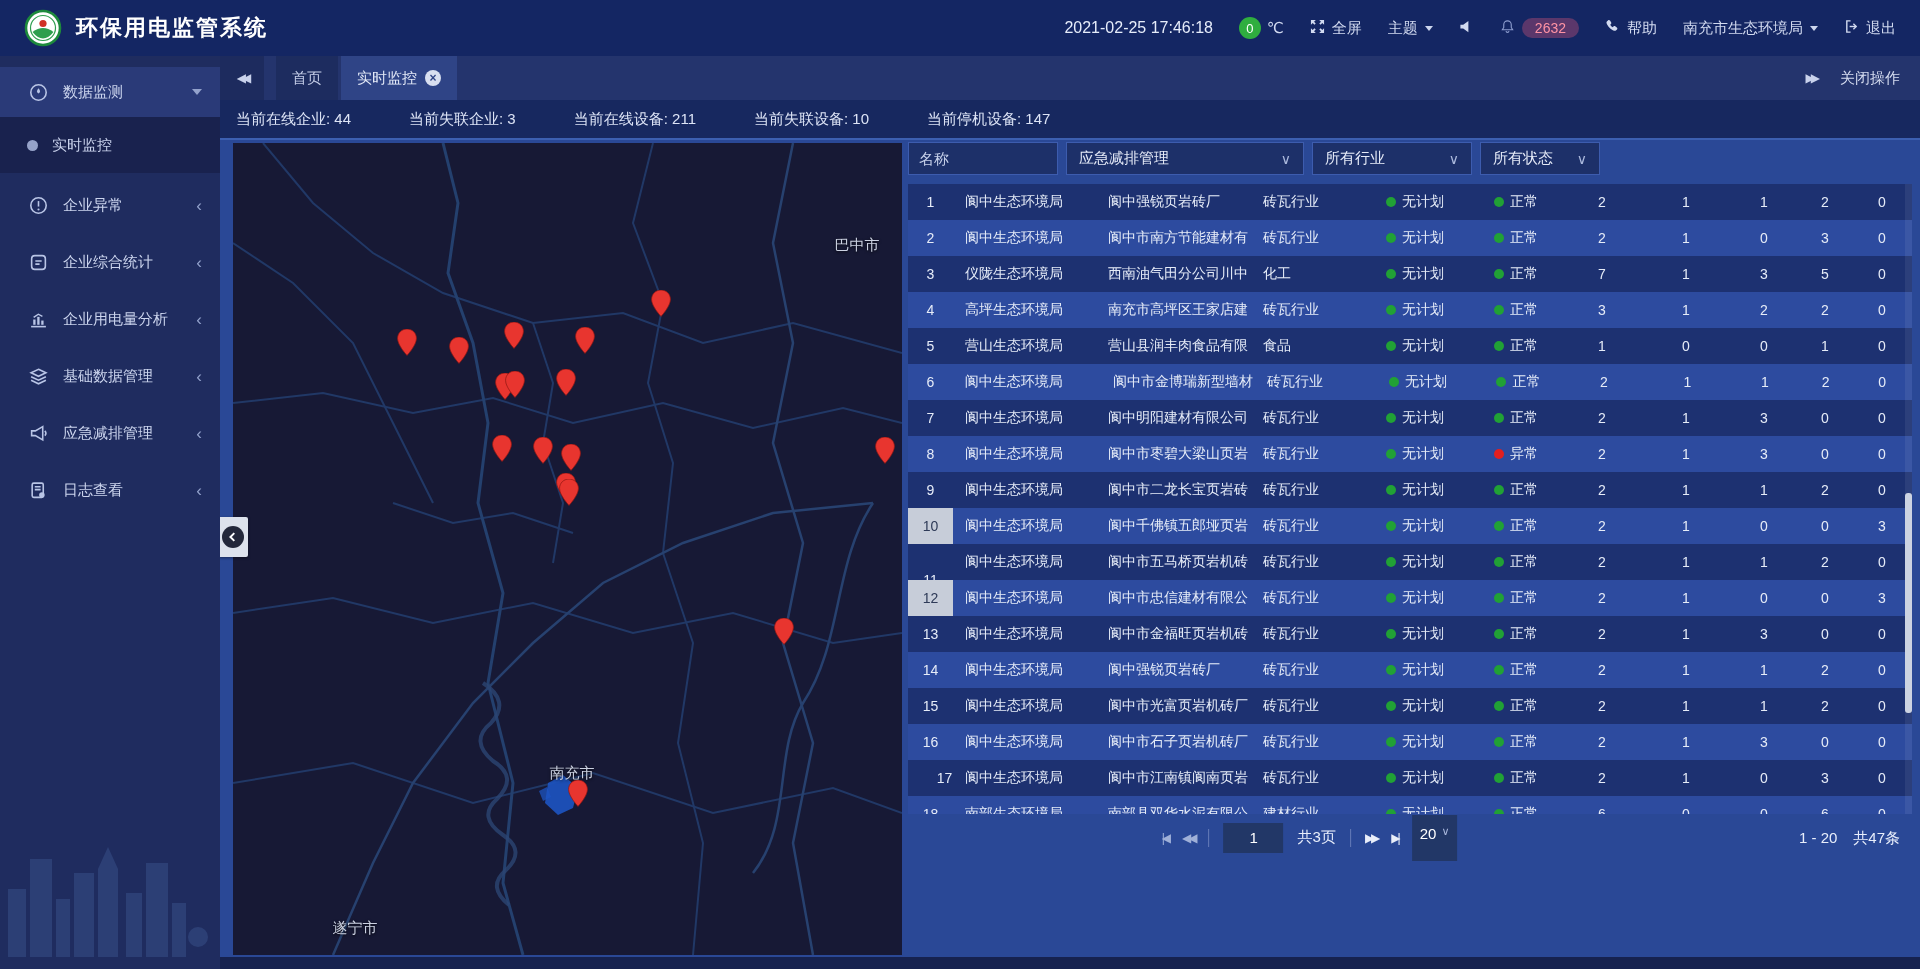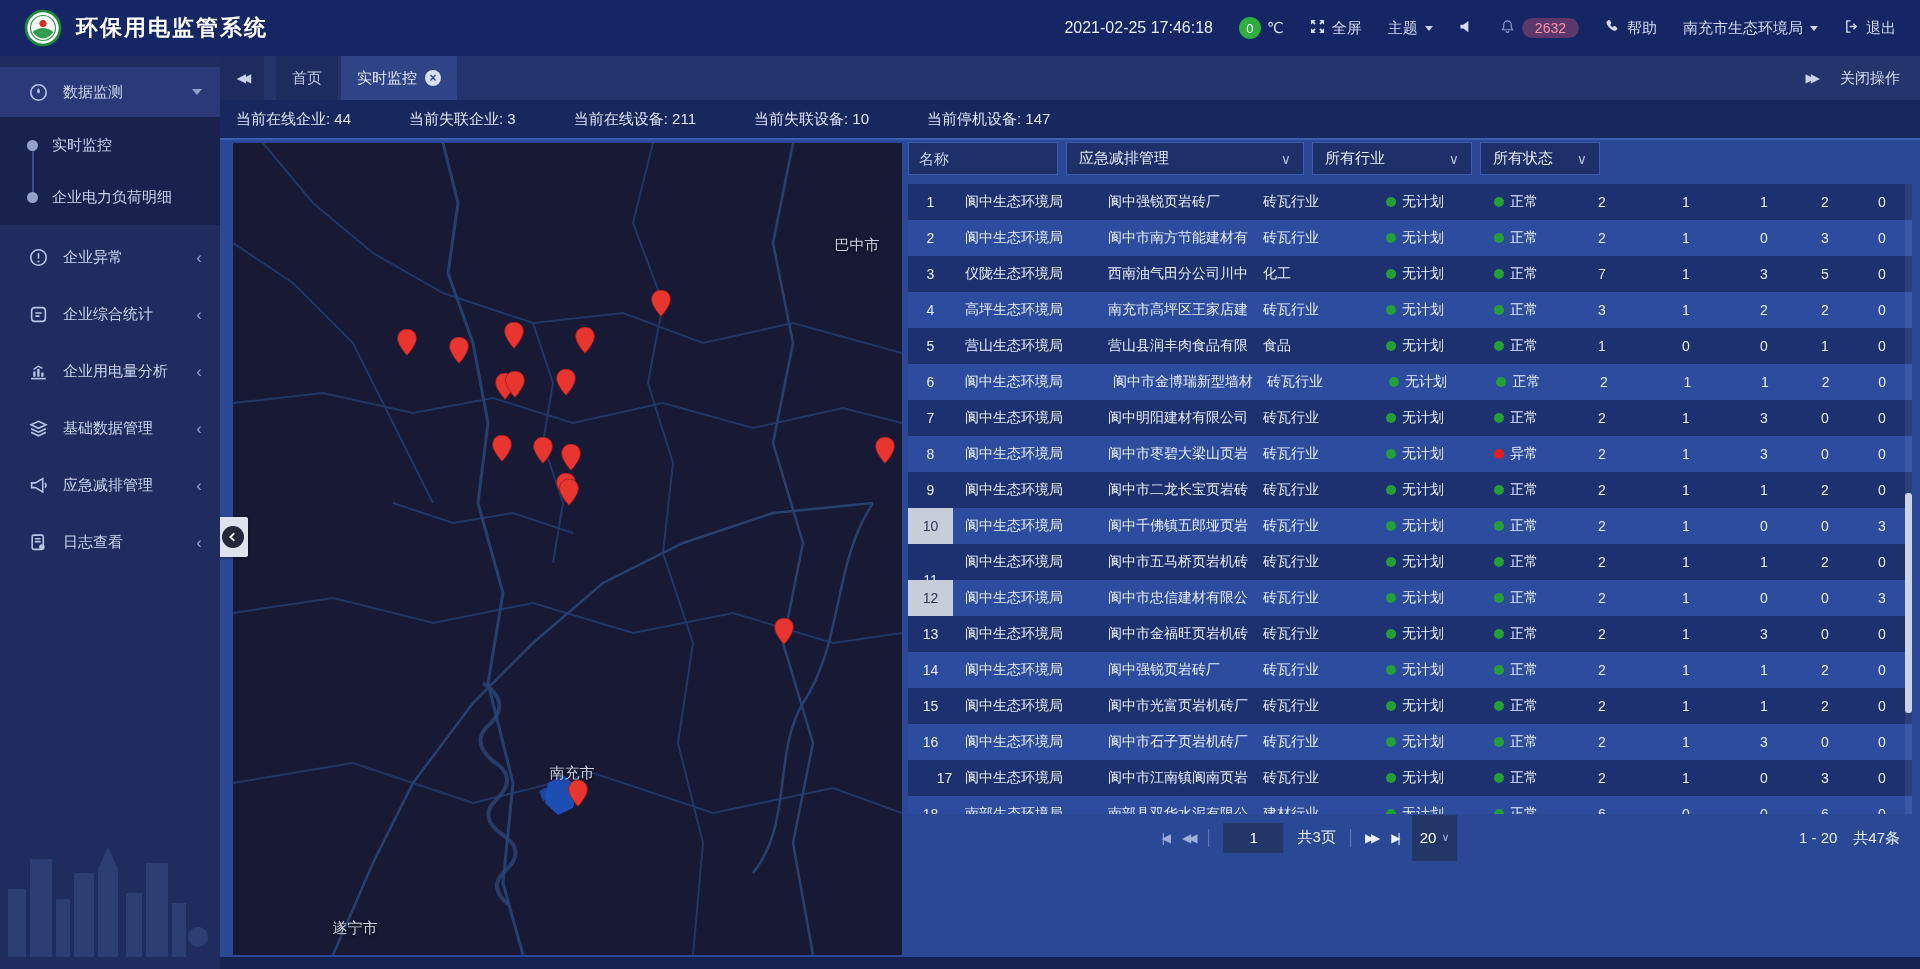--- a/index.html
+++ b/index.html
@@ -71,21 +71,21 @@
   .vscroll{position:absolute;right:0;top:0;bottom:0;width:7px;background:rgba(255,255,255,.07)}
   .vthumb{position:absolute;right:0;top:309px;width:7px;height:220px;background:#ccd3e2;border-radius:3px;cursor:pointer}
   
   .pager{height:47px;position:relative;background:#2a4896;color:#e8eefb;font-size:15px}
   .pg-center{position:absolute;left:40%;top:50%;transform:translate(-50%,-50%);display:flex;align-items:center;gap:14px}
   .pg-btn{cursor:pointer;font-size:12px;letter-spacing:-3px;white-space:nowrap}
   .pg-btn.dim{color:#9fb0d8}
   .pg-btn.lit{color:#e9eef9}
   .pg-div{width:1px;height:18px;background:#7f93c6;opacity:.7}
   .pg-input{width:56px;height:28px;background:#223767;border:none;color:#fff;font-size:15px;text-align:center;font-family:inherit;outline:none}
-  .pg-size{display:flex;align-items:center;gap:5px;background:#223767;color:#fff;height:26px;padding:10px 8px;cursor:pointer}
+  .pg-size{display:flex;gap:5px;background:#223767;color:#fff;height:26px;padding:10px 8px;cursor:pointer}
   .pg-size .vee{font-size:11px;color:#aab8dc}
   .pg-right{position:absolute;right:12px;top:50%;transform:translateY(-50%);display:flex;gap:16px;color:#e8eefb}
 </style>
 </head>
 <body>
 
 <div class="header">
   <div class="logo">
     <svg viewBox="0 0 38 38" width="38" height="38">
       <circle cx="19" cy="19" r="17.5" fill="#ffffff"></circle>
@@ -155,24 +155,20 @@
           </svg>
         </span>
         <span>数据监测</span>
         <span class="chev-down"></span>
       </div>
       <div class="submenu">
         <div class="sub-item">
           <span class="dot"></span>
           <span>实时监控</span>
         </div>
-        <div class="sub-item">
-          <span class="dot"></span>
-          <span>企业电力负荷明细</span>
-        </div>
       </div>
       <div class="side-group">
         <span class="g-icon">
           <svg viewBox="0 0 18 18" width="19" height="19" fill="none" stroke="#b9c5e6" stroke-width="1.5">
             <circle cx="9" cy="9" r="7.3"></circle>
             <line x1="9" y1="4.8" x2="9" y2="10"></line>
             <circle cx="9" cy="12.8" r="1" fill="#b9c5e6" stroke="none"></circle>
           </svg>
         </span>
         <span>企业异常</span>

